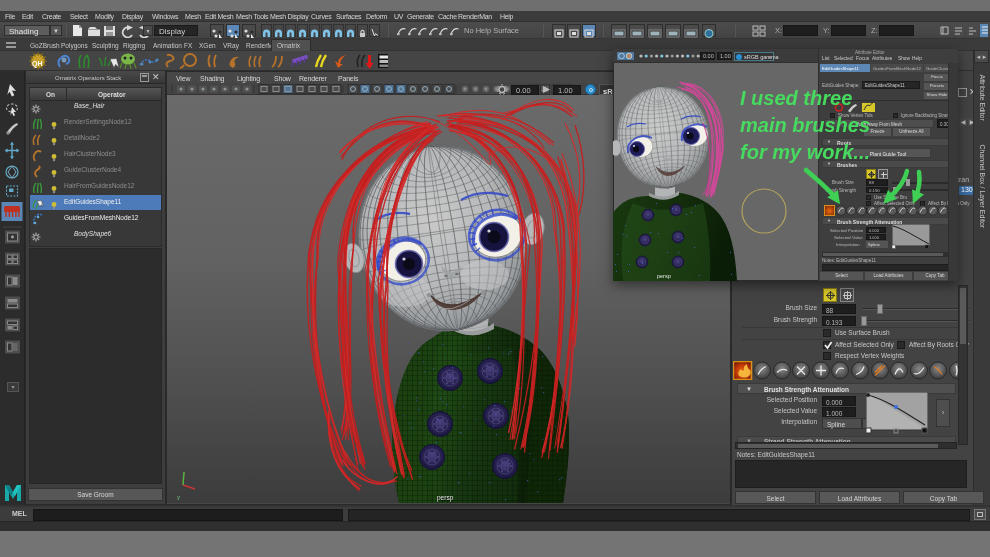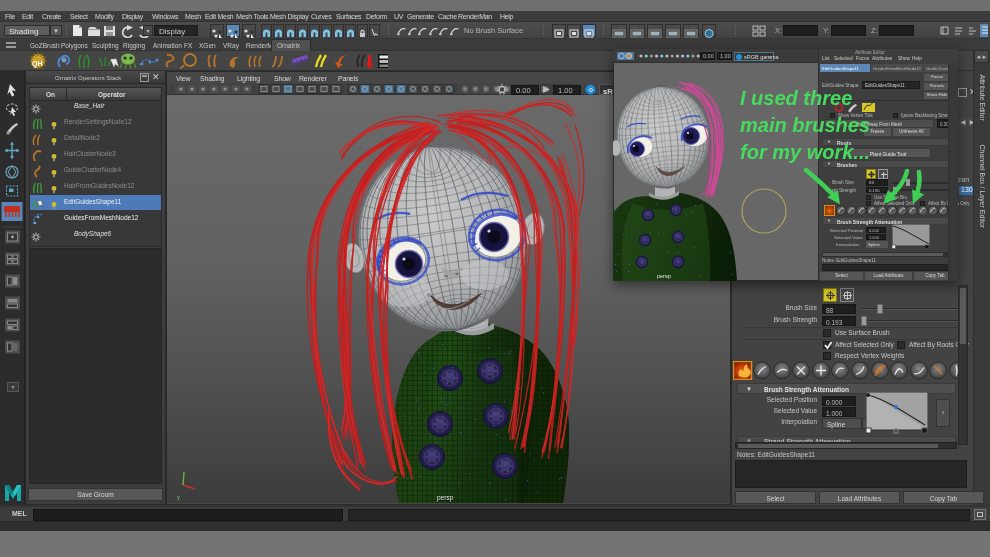--- a/index.html
+++ b/index.html
@@ -120,21 +120,21 @@
         <circle cx="2.5" cy="9" r="1.3" fill="#bbb"></circle>
       </svg></div>
 <div class="abs" style="left:438.0px;top:24px;width:11px;height:13px;"><svg width="11" height="13" viewBox="0 0 11 13">
         <path d="M1.5 10 q3 -8 8 -6" stroke="#ddd" fill="none" stroke-width="1.1"></path>
         <circle cx="2.5" cy="9" r="1.3" fill="#bbb"></circle>
       </svg></div>
 <div class="abs" style="left:448.5px;top:24px;width:11px;height:13px;"><svg width="11" height="13" viewBox="0 0 11 13">
         <path d="M1.5 10 q3 -8 8 -6" stroke="#ddd" fill="none" stroke-width="1.1"></path>
         <circle cx="2.5" cy="9" r="1.3" fill="#bbb"></circle>
       </svg></div>
-<div class="abs txt" style="left:464px;top:26px;font-size:7.5px;color:#b5b5b5;">No Brush Surface</div>
+<div class="abs txt" style="left:464px;top:26px;font-size:7.5px;color:#b5b5b5;">No Help Surface</div>
 <div class="abs sep" style="left:543px;top:24px;height:13px;"></div>
 <div class="abs" style="left:552px;top:24px;width:14px;height:13px;background:#4a4a4a;border:1px solid #2e2e2e;"><svg width="12" height="11" viewBox="0 0 12 11">
         <rect x="2" y="2" width="8" height="7" fill="none" stroke="#ddd"></rect>
         <rect x="4" y="4" width="4" height="3" fill="#ddd"></rect>
       </svg></div>
 <div class="abs" style="left:567px;top:24px;width:14px;height:13px;background:#4a4a4a;border:1px solid #2e2e2e;"><svg width="12" height="11" viewBox="0 0 12 11">
         <rect x="2" y="2" width="8" height="7" fill="none" stroke="#ddd"></rect>
         <rect x="4" y="4" width="4" height="3" fill="#ddd"></rect>
       </svg></div>
 <div class="abs" style="left:582px;top:24px;width:14px;height:13px;background:#5b87b7;border:1px solid #2e2e2e;"><svg width="12" height="11" viewBox="0 0 12 11">

